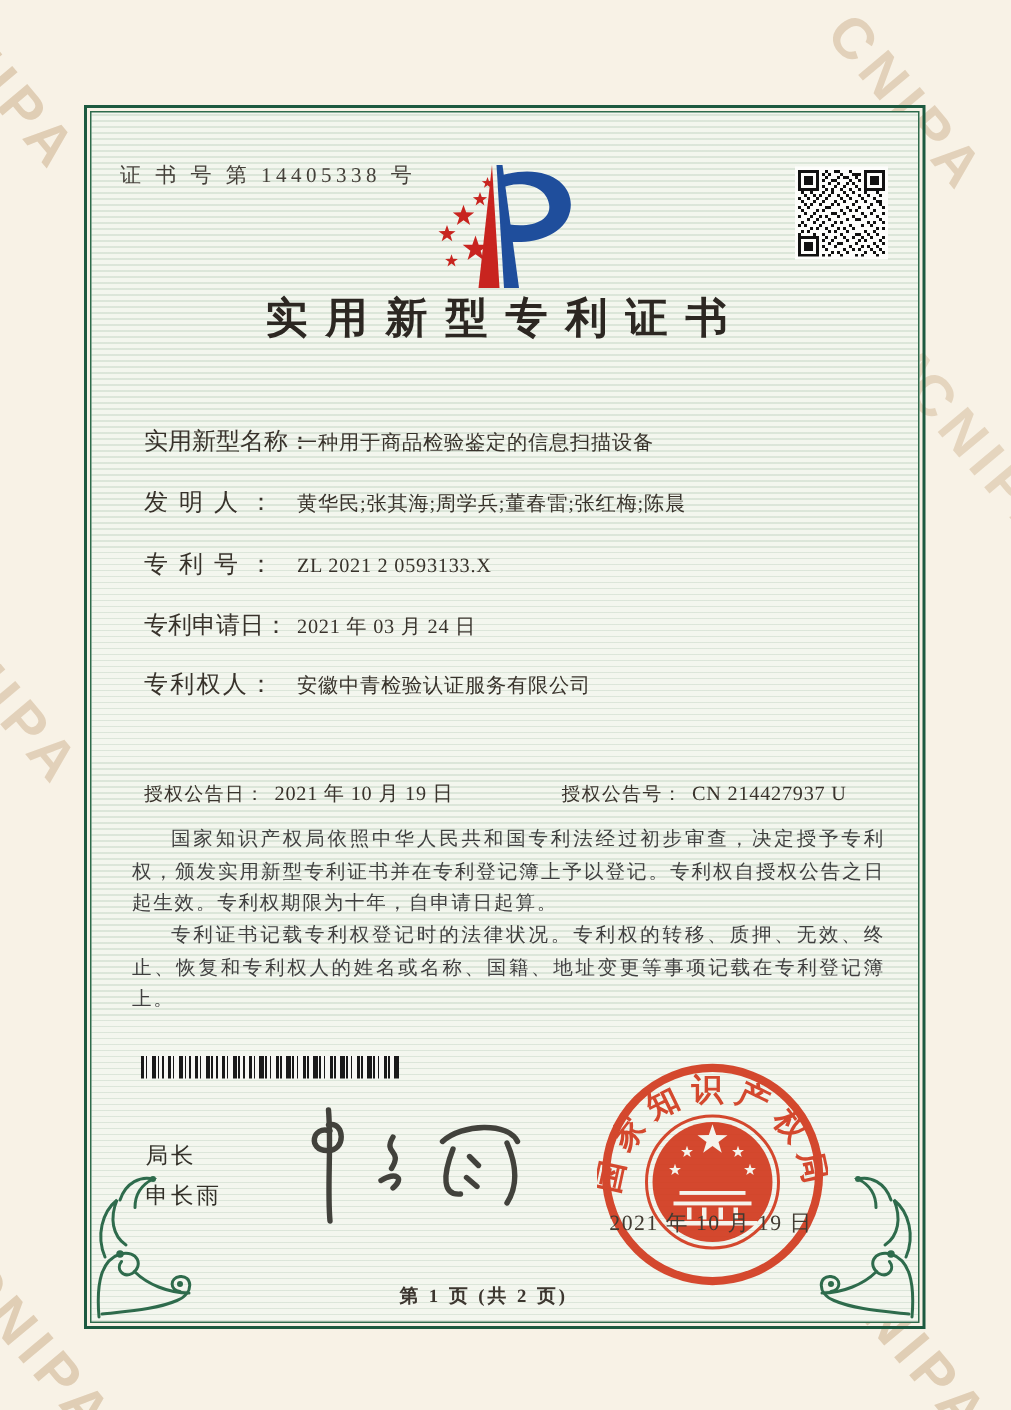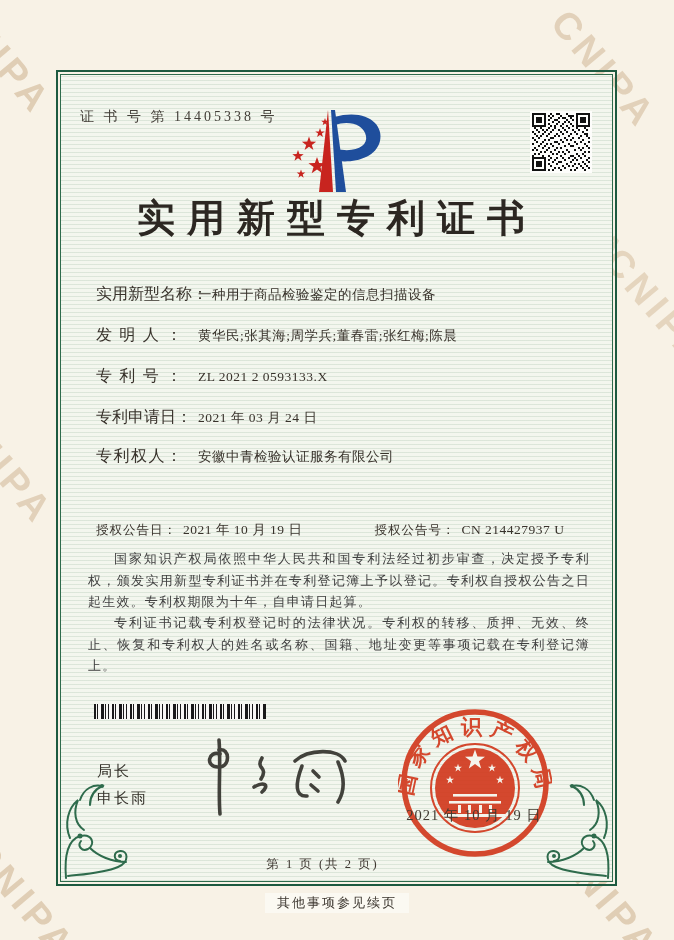--- a/index.html
+++ b/index.html
@@ -15,21 +15,21 @@
   .frame{position:absolute;left:56px;top:70px;width:561px;height:816px;border:2.5px solid #1d5a40;box-sizing:border-box;}
   .frame-inner{position:absolute;inset:2px;border:1px solid #2e6b4c;
       background-color:#f3f6ee;
       background-image:repeating-linear-gradient(0deg,rgba(96,145,108,0.16) 0px,rgba(96,145,108,0.16) 1px,transparent 1px,transparent 4px);}
 
   .cert-no{position:absolute;left:80px;top:108px;font-size:14px;letter-spacing:3px;color:#45403a;}
 
   .logo{position:absolute;left:286px;top:108px;}
   .qr{position:absolute;left:530px;top:111px;width:62px;height:62px;background:#fdfdfb;padding:2px;box-sizing:border-box;}
 
-  .title{position:absolute;left:0;top:193px;width:674px;text-align:center;font-size:38px;font-weight:bold;
+  .title{position:absolute;left:0;top:193px;width:674px;text-align:center;font-size:28px;font-weight:bold;
       letter-spacing:12px;color:#2c2722;}
 
   .frow{position:absolute;left:96px;width:500px;white-space:nowrap;color:#38322b;}
   .flabel{display:inline-block;width:86px;text-align:justify;text-align-last:justify;font-size:16px;vertical-align:baseline;}
   .flabel2{font-size:12.5px;letter-spacing:1px;}
   .fvalue{font-size:13.5px;letter-spacing:0.5px;margin-left:12px;}
   .fvalue2{font-size:13.5px;letter-spacing:0.5px;margin-left:6px;}
 
   .para{position:absolute;left:88px;width:502px;font-size:13px;line-height:21.5px;letter-spacing:1.2px;
       color:#404040;text-indent:2em;text-align:justify;margin:0;}
@@ -42,21 +42,21 @@
   .signature{position:absolute;left:192px;top:736px;}
 
   .seal{position:absolute;left:398px;top:706px;}
   .seal-date{position:absolute;left:396px;top:806px;width:156px;text-align:center;font-size:14.5px;
       letter-spacing:1px;color:#403a31;}
 
   .flourish{position:absolute;}
   .flourish.right{transform:scaleX(-1);}
 
   .page-info{position:absolute;left:0;top:856px;width:645px;text-align:center;font-size:12.5px;
-      letter-spacing:2px;color:#3c362f;}
+      letter-spacing:2px;color:#3c362f;font-weight:bold;}
   .footer-note{position:absolute;left:50%;top:893px;transform:translateX(-50%);font-size:13px;
       letter-spacing:2px;color:#3c362f;background:#fbf9f2;padding:1px 12px;}
 </style>
 </head>
 <body>
 
 <div class="page">
 
   <span class="wm" style="left:-30px;top:-12px;opacity:.5">CNIPA</span>
   <span class="wm" style="left:575px;top:2px;opacity:.45">CNIPA</span>
@@ -208,15 +208,14 @@
         <rect x="81" y="99" width="3" height="8"></rect>
         <rect x="91" y="99" width="3" height="8"></rect>
         <rect x="47" y="108" width="60" height="3"></rect>
       </g>
     </g>
   </svg>
   <div class="seal-date">2021 年 10 月 19 日</div>
 
   <div class="page-info">第 1 页 (共 2 页)</div>
 
-  <div class="footer-note">其他事项参见续页</div>
 
 </div>
 
 </body></html>

